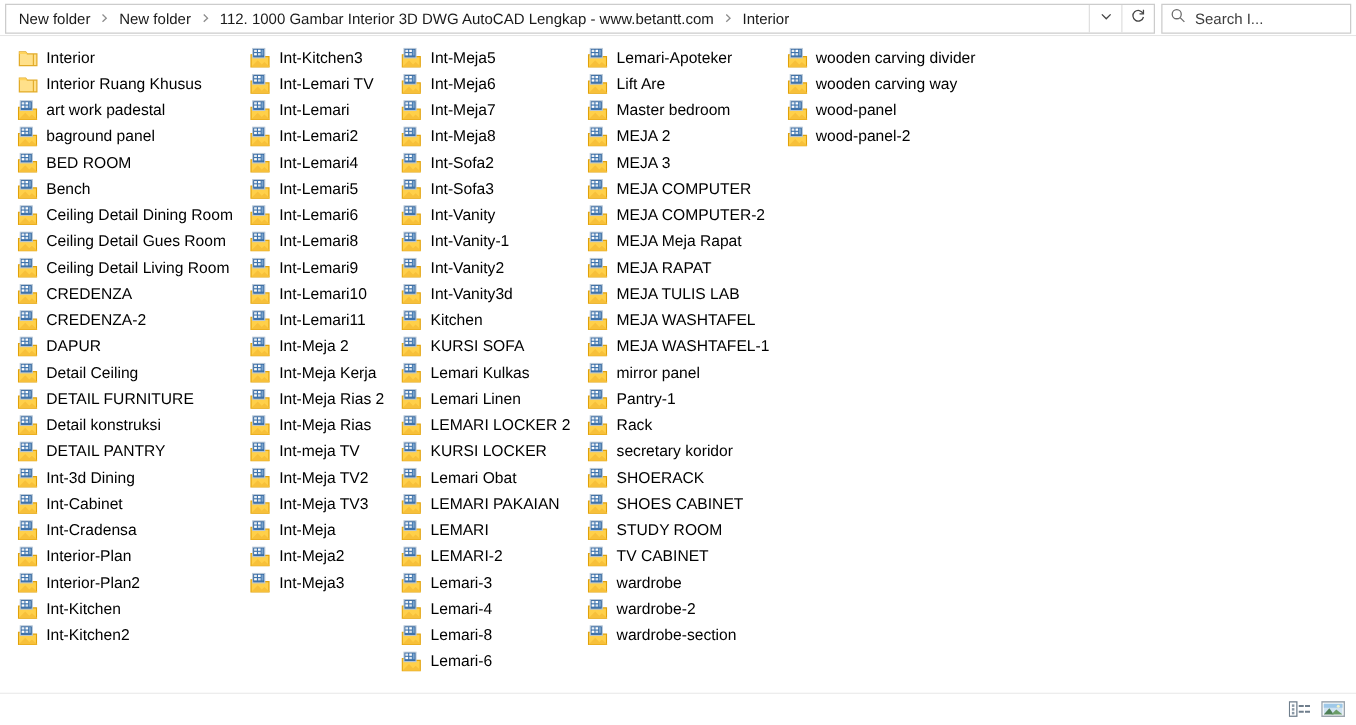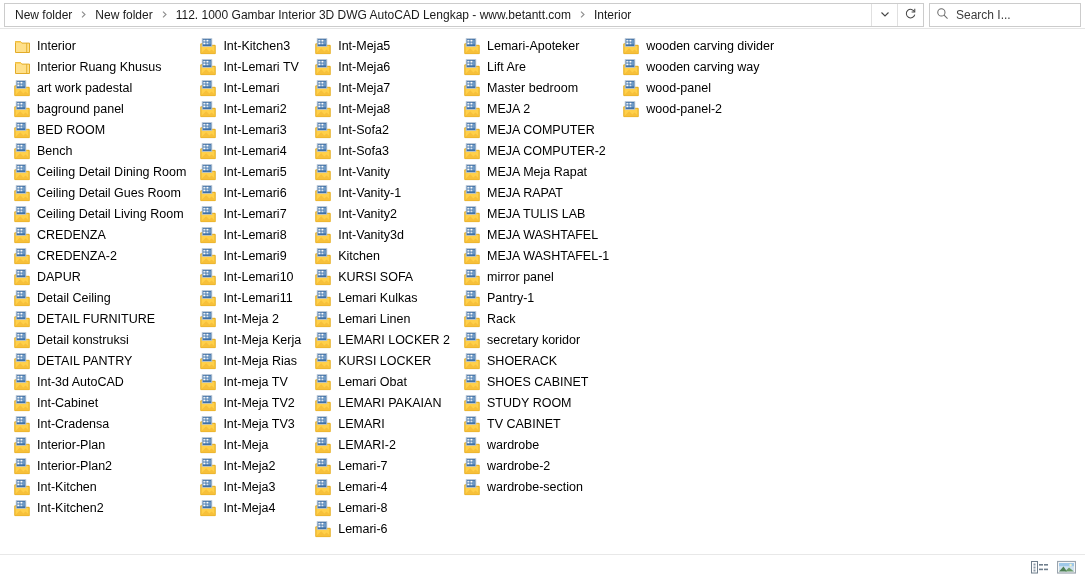--- a/index.html
+++ b/index.html
@@ -466,21 +466,21 @@
                 <path d="M0.8 15.6 l5.4 -5.4 l3.2 3.4 l2.1 -2.0 l4.5 4.0 z" fill="#f7c03a"></path>
                 <rect x="2.2" y="0.7" width="9.6" height="7.6" fill="#2f5f96" stroke="#b9c8d8" stroke-width="0.9"></rect>
                 <rect x="3.0" y="1.5" width="8.0" height="6.1" fill="#3f74ad"></rect>
                 <rect x="3.3" y="1.8" width="2.2" height="1.8" fill="#e9eef4"></rect>
                 <rect x="6.4" y="1.8" width="2.1" height="1.8" fill="#ffffff"></rect>
                 <rect x="3.3" y="4.5" width="2.2" height="1.8" fill="#ffffff"></rect>
                 <rect x="6.4" y="4.5" width="2.1" height="1.8" fill="#d7e2ed"></rect>
                 <rect x="9.2" y="1.8" width="1.5" height="4.5" fill="#7aa3cc"></rect>
               </svg>
             </span>
-            <span class="file-label">Int-3d AutoCAD</span>
+            <span class="file-label">Int-3d Dining</span>
           </div>
           <div class="file-item">
             <span class="icon-slot">
               <svg width="17" height="17" viewBox="0 0 17 17">
                 <path d="M0.8 5.8 h5.1 l1.2 1.5 h8.1 v8.3 h-14.4 z" fill="#ffd04a" stroke="#e0a10a" stroke-width="0.9"></path>
                 <path d="M0.8 15.6 l5.4 -5.4 l3.2 3.4 l2.1 -2.0 l4.5 4.0 z" fill="#f7c03a"></path>
                 <rect x="2.2" y="0.7" width="9.6" height="7.6" fill="#2f5f96" stroke="#b9c8d8" stroke-width="0.9"></rect>
                 <rect x="3.0" y="1.5" width="8.0" height="6.1" fill="#3f74ad"></rect>
                 <rect x="3.3" y="1.8" width="2.2" height="1.8" fill="#e9eef4"></rect>
                 <rect x="6.4" y="1.8" width="2.1" height="1.8" fill="#ffffff"></rect>
@@ -644,36 +644,20 @@
                 <path d="M0.8 15.6 l5.4 -5.4 l3.2 3.4 l2.1 -2.0 l4.5 4.0 z" fill="#f7c03a"></path>
                 <rect x="2.2" y="0.7" width="9.6" height="7.6" fill="#2f5f96" stroke="#b9c8d8" stroke-width="0.9"></rect>
                 <rect x="3.0" y="1.5" width="8.0" height="6.1" fill="#3f74ad"></rect>
                 <rect x="3.3" y="1.8" width="2.2" height="1.8" fill="#e9eef4"></rect>
                 <rect x="6.4" y="1.8" width="2.1" height="1.8" fill="#ffffff"></rect>
                 <rect x="3.3" y="4.5" width="2.2" height="1.8" fill="#ffffff"></rect>
                 <rect x="6.4" y="4.5" width="2.1" height="1.8" fill="#d7e2ed"></rect>
                 <rect x="9.2" y="1.8" width="1.5" height="4.5" fill="#7aa3cc"></rect>
               </svg>
             </span>
-            <span class="file-label">Int-Lemari3</span>
-          </div>
-          <div class="file-item">
-            <span class="icon-slot">
-              <svg width="17" height="17" viewBox="0 0 17 17">
-                <path d="M0.8 5.8 h5.1 l1.2 1.5 h8.1 v8.3 h-14.4 z" fill="#ffd04a" stroke="#e0a10a" stroke-width="0.9"></path>
-                <path d="M0.8 15.6 l5.4 -5.4 l3.2 3.4 l2.1 -2.0 l4.5 4.0 z" fill="#f7c03a"></path>
-                <rect x="2.2" y="0.7" width="9.6" height="7.6" fill="#2f5f96" stroke="#b9c8d8" stroke-width="0.9"></rect>
-                <rect x="3.0" y="1.5" width="8.0" height="6.1" fill="#3f74ad"></rect>
-                <rect x="3.3" y="1.8" width="2.2" height="1.8" fill="#e9eef4"></rect>
-                <rect x="6.4" y="1.8" width="2.1" height="1.8" fill="#ffffff"></rect>
-                <rect x="3.3" y="4.5" width="2.2" height="1.8" fill="#ffffff"></rect>
-                <rect x="6.4" y="4.5" width="2.1" height="1.8" fill="#d7e2ed"></rect>
-                <rect x="9.2" y="1.8" width="1.5" height="4.5" fill="#7aa3cc"></rect>
-              </svg>
-            </span>
             <span class="file-label">Int-Lemari4</span>
           </div>
           <div class="file-item">
             <span class="icon-slot">
               <svg width="17" height="17" viewBox="0 0 17 17">
                 <path d="M0.8 5.8 h5.1 l1.2 1.5 h8.1 v8.3 h-14.4 z" fill="#ffd04a" stroke="#e0a10a" stroke-width="0.9"></path>
                 <path d="M0.8 15.6 l5.4 -5.4 l3.2 3.4 l2.1 -2.0 l4.5 4.0 z" fill="#f7c03a"></path>
                 <rect x="2.2" y="0.7" width="9.6" height="7.6" fill="#2f5f96" stroke="#b9c8d8" stroke-width="0.9"></rect>
                 <rect x="3.0" y="1.5" width="8.0" height="6.1" fill="#3f74ad"></rect>
                 <rect x="3.3" y="1.8" width="2.2" height="1.8" fill="#e9eef4"></rect>
@@ -708,36 +692,20 @@
                 <path d="M0.8 15.6 l5.4 -5.4 l3.2 3.4 l2.1 -2.0 l4.5 4.0 z" fill="#f7c03a"></path>
                 <rect x="2.2" y="0.7" width="9.6" height="7.6" fill="#2f5f96" stroke="#b9c8d8" stroke-width="0.9"></rect>
                 <rect x="3.0" y="1.5" width="8.0" height="6.1" fill="#3f74ad"></rect>
                 <rect x="3.3" y="1.8" width="2.2" height="1.8" fill="#e9eef4"></rect>
                 <rect x="6.4" y="1.8" width="2.1" height="1.8" fill="#ffffff"></rect>
                 <rect x="3.3" y="4.5" width="2.2" height="1.8" fill="#ffffff"></rect>
                 <rect x="6.4" y="4.5" width="2.1" height="1.8" fill="#d7e2ed"></rect>
                 <rect x="9.2" y="1.8" width="1.5" height="4.5" fill="#7aa3cc"></rect>
               </svg>
             </span>
-            <span class="file-label">Int-Lemari7</span>
-          </div>
-          <div class="file-item">
-            <span class="icon-slot">
-              <svg width="17" height="17" viewBox="0 0 17 17">
-                <path d="M0.8 5.8 h5.1 l1.2 1.5 h8.1 v8.3 h-14.4 z" fill="#ffd04a" stroke="#e0a10a" stroke-width="0.9"></path>
-                <path d="M0.8 15.6 l5.4 -5.4 l3.2 3.4 l2.1 -2.0 l4.5 4.0 z" fill="#f7c03a"></path>
-                <rect x="2.2" y="0.7" width="9.6" height="7.6" fill="#2f5f96" stroke="#b9c8d8" stroke-width="0.9"></rect>
-                <rect x="3.0" y="1.5" width="8.0" height="6.1" fill="#3f74ad"></rect>
-                <rect x="3.3" y="1.8" width="2.2" height="1.8" fill="#e9eef4"></rect>
-                <rect x="6.4" y="1.8" width="2.1" height="1.8" fill="#ffffff"></rect>
-                <rect x="3.3" y="4.5" width="2.2" height="1.8" fill="#ffffff"></rect>
-                <rect x="6.4" y="4.5" width="2.1" height="1.8" fill="#d7e2ed"></rect>
-                <rect x="9.2" y="1.8" width="1.5" height="4.5" fill="#7aa3cc"></rect>
-              </svg>
-            </span>
             <span class="file-label">Int-Lemari8</span>
           </div>
           <div class="file-item">
             <span class="icon-slot">
               <svg width="17" height="17" viewBox="0 0 17 17">
                 <path d="M0.8 5.8 h5.1 l1.2 1.5 h8.1 v8.3 h-14.4 z" fill="#ffd04a" stroke="#e0a10a" stroke-width="0.9"></path>
                 <path d="M0.8 15.6 l5.4 -5.4 l3.2 3.4 l2.1 -2.0 l4.5 4.0 z" fill="#f7c03a"></path>
                 <rect x="2.2" y="0.7" width="9.6" height="7.6" fill="#2f5f96" stroke="#b9c8d8" stroke-width="0.9"></rect>
                 <rect x="3.0" y="1.5" width="8.0" height="6.1" fill="#3f74ad"></rect>
                 <rect x="3.3" y="1.8" width="2.2" height="1.8" fill="#e9eef4"></rect>
@@ -820,20 +788,36 @@
                 <path d="M0.8 15.6 l5.4 -5.4 l3.2 3.4 l2.1 -2.0 l4.5 4.0 z" fill="#f7c03a"></path>
                 <rect x="2.2" y="0.7" width="9.6" height="7.6" fill="#2f5f96" stroke="#b9c8d8" stroke-width="0.9"></rect>
                 <rect x="3.0" y="1.5" width="8.0" height="6.1" fill="#3f74ad"></rect>
                 <rect x="3.3" y="1.8" width="2.2" height="1.8" fill="#e9eef4"></rect>
                 <rect x="6.4" y="1.8" width="2.1" height="1.8" fill="#ffffff"></rect>
                 <rect x="3.3" y="4.5" width="2.2" height="1.8" fill="#ffffff"></rect>
                 <rect x="6.4" y="4.5" width="2.1" height="1.8" fill="#d7e2ed"></rect>
                 <rect x="9.2" y="1.8" width="1.5" height="4.5" fill="#7aa3cc"></rect>
               </svg>
             </span>
+            <span class="file-label">Int-Meja Rias 2</span>
+          </div>
+          <div class="file-item">
+            <span class="icon-slot">
+              <svg width="17" height="17" viewBox="0 0 17 17">
+                <path d="M0.8 5.8 h5.1 l1.2 1.5 h8.1 v8.3 h-14.4 z" fill="#ffd04a" stroke="#e0a10a" stroke-width="0.9"></path>
+                <path d="M0.8 15.6 l5.4 -5.4 l3.2 3.4 l2.1 -2.0 l4.5 4.0 z" fill="#f7c03a"></path>
+                <rect x="2.2" y="0.7" width="9.6" height="7.6" fill="#2f5f96" stroke="#b9c8d8" stroke-width="0.9"></rect>
+                <rect x="3.0" y="1.5" width="8.0" height="6.1" fill="#3f74ad"></rect>
+                <rect x="3.3" y="1.8" width="2.2" height="1.8" fill="#e9eef4"></rect>
+                <rect x="6.4" y="1.8" width="2.1" height="1.8" fill="#ffffff"></rect>
+                <rect x="3.3" y="4.5" width="2.2" height="1.8" fill="#ffffff"></rect>
+                <rect x="6.4" y="4.5" width="2.1" height="1.8" fill="#d7e2ed"></rect>
+                <rect x="9.2" y="1.8" width="1.5" height="4.5" fill="#7aa3cc"></rect>
+              </svg>
+            </span>
             <span class="file-label">Int-Meja Rias</span>
           </div>
           <div class="file-item">
             <span class="icon-slot">
               <svg width="17" height="17" viewBox="0 0 17 17">
                 <path d="M0.8 5.8 h5.1 l1.2 1.5 h8.1 v8.3 h-14.4 z" fill="#ffd04a" stroke="#e0a10a" stroke-width="0.9"></path>
                 <path d="M0.8 15.6 l5.4 -5.4 l3.2 3.4 l2.1 -2.0 l4.5 4.0 z" fill="#f7c03a"></path>
                 <rect x="2.2" y="0.7" width="9.6" height="7.6" fill="#2f5f96" stroke="#b9c8d8" stroke-width="0.9"></rect>
                 <rect x="3.0" y="1.5" width="8.0" height="6.1" fill="#3f74ad"></rect>
                 <rect x="3.3" y="1.8" width="2.2" height="1.8" fill="#e9eef4"></rect>
@@ -917,36 +901,20 @@
                 <rect x="2.2" y="0.7" width="9.6" height="7.6" fill="#2f5f96" stroke="#b9c8d8" stroke-width="0.9"></rect>
                 <rect x="3.0" y="1.5" width="8.0" height="6.1" fill="#3f74ad"></rect>
                 <rect x="3.3" y="1.8" width="2.2" height="1.8" fill="#e9eef4"></rect>
                 <rect x="6.4" y="1.8" width="2.1" height="1.8" fill="#ffffff"></rect>
                 <rect x="3.3" y="4.5" width="2.2" height="1.8" fill="#ffffff"></rect>
                 <rect x="6.4" y="4.5" width="2.1" height="1.8" fill="#d7e2ed"></rect>
                 <rect x="9.2" y="1.8" width="1.5" height="4.5" fill="#7aa3cc"></rect>
               </svg>
             </span>
             <span class="file-label">Int-Meja3</span>
-          </div>
-          <div class="file-item">
-            <span class="icon-slot">
-              <svg width="17" height="17" viewBox="0 0 17 17">
-                <path d="M0.8 5.8 h5.1 l1.2 1.5 h8.1 v8.3 h-14.4 z" fill="#ffd04a" stroke="#e0a10a" stroke-width="0.9"></path>
-                <path d="M0.8 15.6 l5.4 -5.4 l3.2 3.4 l2.1 -2.0 l4.5 4.0 z" fill="#f7c03a"></path>
-                <rect x="2.2" y="0.7" width="9.6" height="7.6" fill="#2f5f96" stroke="#b9c8d8" stroke-width="0.9"></rect>
-                <rect x="3.0" y="1.5" width="8.0" height="6.1" fill="#3f74ad"></rect>
-                <rect x="3.3" y="1.8" width="2.2" height="1.8" fill="#e9eef4"></rect>
-                <rect x="6.4" y="1.8" width="2.1" height="1.8" fill="#ffffff"></rect>
-                <rect x="3.3" y="4.5" width="2.2" height="1.8" fill="#ffffff"></rect>
-                <rect x="6.4" y="4.5" width="2.1" height="1.8" fill="#d7e2ed"></rect>
-                <rect x="9.2" y="1.8" width="1.5" height="4.5" fill="#7aa3cc"></rect>
-              </svg>
-            </span>
-            <span class="file-label">Int-Meja4</span>
           </div>
         </div>
         <div class="file-column">
           <div class="file-item">
             <span class="icon-slot">
               <svg width="17" height="17" viewBox="0 0 17 17">
                 <path d="M0.8 5.8 h5.1 l1.2 1.5 h8.1 v8.3 h-14.4 z" fill="#ffd04a" stroke="#e0a10a" stroke-width="0.9"></path>
                 <path d="M0.8 15.6 l5.4 -5.4 l3.2 3.4 l2.1 -2.0 l4.5 4.0 z" fill="#f7c03a"></path>
                 <rect x="2.2" y="0.7" width="9.6" height="7.6" fill="#2f5f96" stroke="#b9c8d8" stroke-width="0.9"></rect>
                 <rect x="3.0" y="1.5" width="8.0" height="6.1" fill="#3f74ad"></rect>
@@ -1270,21 +1238,21 @@
                 <path d="M0.8 15.6 l5.4 -5.4 l3.2 3.4 l2.1 -2.0 l4.5 4.0 z" fill="#f7c03a"></path>
                 <rect x="2.2" y="0.7" width="9.6" height="7.6" fill="#2f5f96" stroke="#b9c8d8" stroke-width="0.9"></rect>
                 <rect x="3.0" y="1.5" width="8.0" height="6.1" fill="#3f74ad"></rect>
                 <rect x="3.3" y="1.8" width="2.2" height="1.8" fill="#e9eef4"></rect>
                 <rect x="6.4" y="1.8" width="2.1" height="1.8" fill="#ffffff"></rect>
                 <rect x="3.3" y="4.5" width="2.2" height="1.8" fill="#ffffff"></rect>
                 <rect x="6.4" y="4.5" width="2.1" height="1.8" fill="#d7e2ed"></rect>
                 <rect x="9.2" y="1.8" width="1.5" height="4.5" fill="#7aa3cc"></rect>
               </svg>
             </span>
-            <span class="file-label">Lemari-7</span>
+            <span class="file-label">Lemari-3</span>
           </div>
           <div class="file-item">
             <span class="icon-slot">
               <svg width="17" height="17" viewBox="0 0 17 17">
                 <path d="M0.8 5.8 h5.1 l1.2 1.5 h8.1 v8.3 h-14.4 z" fill="#ffd04a" stroke="#e0a10a" stroke-width="0.9"></path>
                 <path d="M0.8 15.6 l5.4 -5.4 l3.2 3.4 l2.1 -2.0 l4.5 4.0 z" fill="#f7c03a"></path>
                 <rect x="2.2" y="0.7" width="9.6" height="7.6" fill="#2f5f96" stroke="#b9c8d8" stroke-width="0.9"></rect>
                 <rect x="3.0" y="1.5" width="8.0" height="6.1" fill="#3f74ad"></rect>
                 <rect x="3.3" y="1.8" width="2.2" height="1.8" fill="#e9eef4"></rect>
                 <rect x="6.4" y="1.8" width="2.1" height="1.8" fill="#ffffff"></rect>
@@ -1385,20 +1353,36 @@
                 <rect x="2.2" y="0.7" width="9.6" height="7.6" fill="#2f5f96" stroke="#b9c8d8" stroke-width="0.9"></rect>
                 <rect x="3.0" y="1.5" width="8.0" height="6.1" fill="#3f74ad"></rect>
                 <rect x="3.3" y="1.8" width="2.2" height="1.8" fill="#e9eef4"></rect>
                 <rect x="6.4" y="1.8" width="2.1" height="1.8" fill="#ffffff"></rect>
                 <rect x="3.3" y="4.5" width="2.2" height="1.8" fill="#ffffff"></rect>
                 <rect x="6.4" y="4.5" width="2.1" height="1.8" fill="#d7e2ed"></rect>
                 <rect x="9.2" y="1.8" width="1.5" height="4.5" fill="#7aa3cc"></rect>
               </svg>
             </span>
             <span class="file-label">MEJA 2</span>
+          </div>
+          <div class="file-item">
+            <span class="icon-slot">
+              <svg width="17" height="17" viewBox="0 0 17 17">
+                <path d="M0.8 5.8 h5.1 l1.2 1.5 h8.1 v8.3 h-14.4 z" fill="#ffd04a" stroke="#e0a10a" stroke-width="0.9"></path>
+                <path d="M0.8 15.6 l5.4 -5.4 l3.2 3.4 l2.1 -2.0 l4.5 4.0 z" fill="#f7c03a"></path>
+                <rect x="2.2" y="0.7" width="9.6" height="7.6" fill="#2f5f96" stroke="#b9c8d8" stroke-width="0.9"></rect>
+                <rect x="3.0" y="1.5" width="8.0" height="6.1" fill="#3f74ad"></rect>
+                <rect x="3.3" y="1.8" width="2.2" height="1.8" fill="#e9eef4"></rect>
+                <rect x="6.4" y="1.8" width="2.1" height="1.8" fill="#ffffff"></rect>
+                <rect x="3.3" y="4.5" width="2.2" height="1.8" fill="#ffffff"></rect>
+                <rect x="6.4" y="4.5" width="2.1" height="1.8" fill="#d7e2ed"></rect>
+                <rect x="9.2" y="1.8" width="1.5" height="4.5" fill="#7aa3cc"></rect>
+              </svg>
+            </span>
+            <span class="file-label">MEJA 3</span>
           </div>
           <div class="file-item">
             <span class="icon-slot">
               <svg width="17" height="17" viewBox="0 0 17 17">
                 <path d="M0.8 5.8 h5.1 l1.2 1.5 h8.1 v8.3 h-14.4 z" fill="#ffd04a" stroke="#e0a10a" stroke-width="0.9"></path>
                 <path d="M0.8 15.6 l5.4 -5.4 l3.2 3.4 l2.1 -2.0 l4.5 4.0 z" fill="#f7c03a"></path>
                 <rect x="2.2" y="0.7" width="9.6" height="7.6" fill="#2f5f96" stroke="#b9c8d8" stroke-width="0.9"></rect>
                 <rect x="3.0" y="1.5" width="8.0" height="6.1" fill="#3f74ad"></rect>
                 <rect x="3.3" y="1.8" width="2.2" height="1.8" fill="#e9eef4"></rect>
                 <rect x="6.4" y="1.8" width="2.1" height="1.8" fill="#ffffff"></rect>

